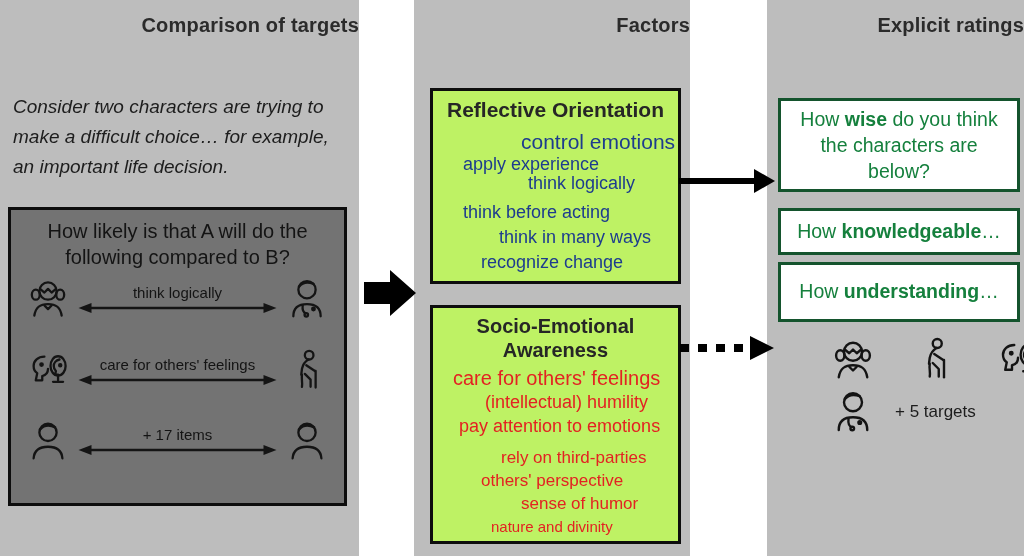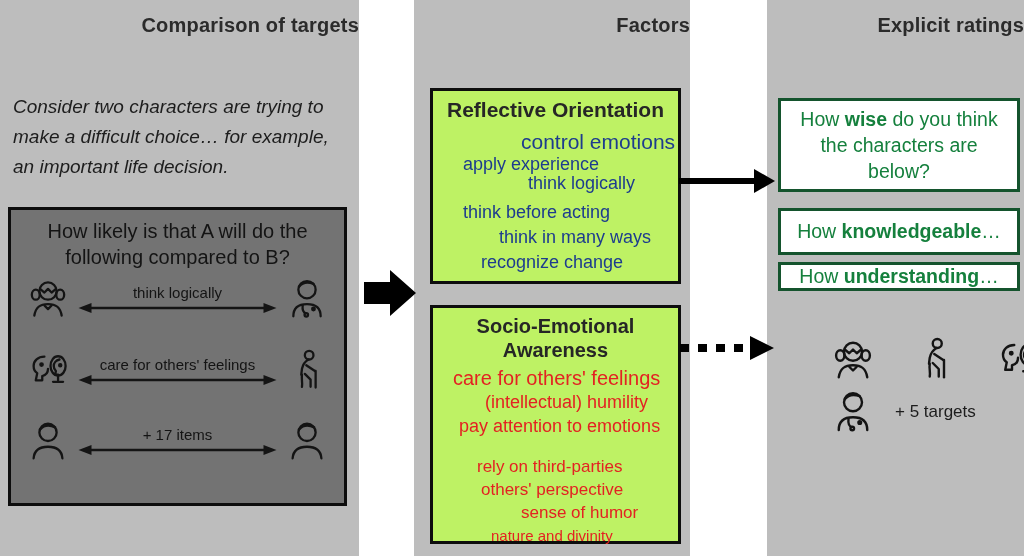--- a/index.html
+++ b/index.html
@@ -45,35 +45,35 @@
   .ro-items div:nth-child(1){font-size:21px;padding-left:88px;}
   .ro-items div:nth-child(2){font-size:18px;padding-left:30px;}
   .ro-items div:nth-child(3){font-size:18px;padding-left:95px;margin-top:-3px;}
   .ro-items div:nth-child(4){font-size:18px;padding-left:30px;margin-top:7px;}
   .ro-items div:nth-child(5){font-size:18px;padding-left:66px;margin-top:3px;}
   .ro-items div:nth-child(6){font-size:18px;padding-left:48px;margin-top:3px;}
   .se-items{margin-top:2px;}
   .se-items div:nth-child(1){font-size:20px;padding-left:20px;}
   .se-items div:nth-child(2){font-size:18px;padding-left:52px;margin-top:1px;}
   .se-items div:nth-child(3){font-size:18px;padding-left:26px;margin-top:2px;}
-  .se-items div:nth-child(4){font-size:17px;padding-left:44px;margin-top:20px;}
+  .se-items div:nth-child(4){font-size:17px;padding-left:68px;margin-top:11px;}
   .se-items div:nth-child(5){font-size:17px;padding-left:48px;margin-top:2px;}
   .se-items div:nth-child(6){font-size:17px;padding-left:88px;margin-top:2px;}
   .se-items div:nth-child(7){font-size:15px;padding-left:58px;margin-top:3px;}
 
   
   .rbox{position:absolute;left:11px;width:242px;background:#fff;
     border:3px solid #14532d;box-sizing:border-box;display:flex;
     align-items:center;justify-content:center;text-align:center;
     font-size:19.5px;color:#15803d;}
   .rbox b{font-weight:bold;}
   .rbox-wise{top:98px;height:94px;line-height:1.35;padding:0 14px;}
   .rbox-small{height:47px;line-height:1.2;}
   .rbox-knowledgeable{top:208px;}
-  .rbox-understanding{top:262px;height:29px;}
+  .rbox-understanding{top:262px;height:60px;}
   .targets{position:absolute;left:62px;top:336px;width:176px;
     display:grid;grid-template-columns:1fr 1fr 1fr 1fr;column-gap:18px;row-gap:4px;
     justify-items:center;align-items:center;}
   .targets .icon{width:48px;height:48px;flex:none;}
   .targets-note{font-size:17px;color:#1d1d1d;white-space:nowrap;}
 
   
   .flow{position:absolute;}
   .flow-fat{left:360px;top:267px;}
   .flow-solid{left:676px;top:166px;}

